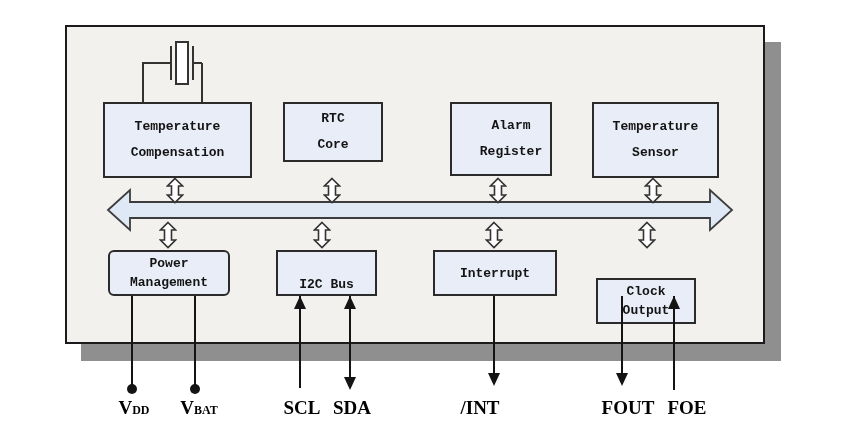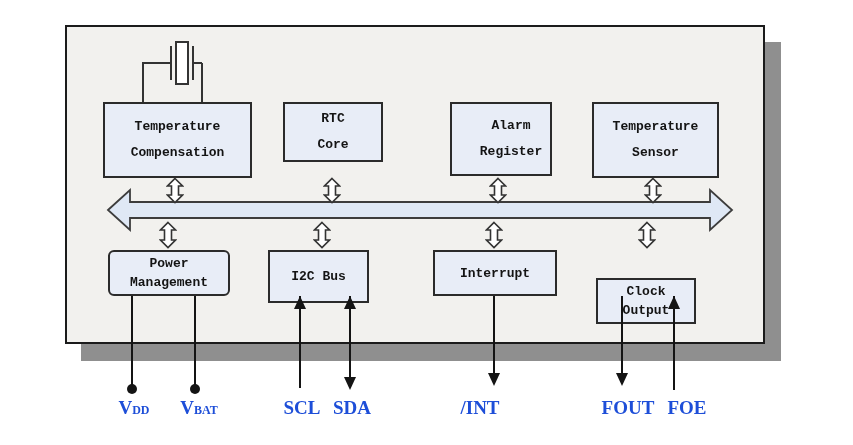--- a/index.html
+++ b/index.html
@@ -29,21 +29,21 @@
     text-align:center;letter-spacing:0px;
     box-sizing:border-box;
   }
   .block.tall{line-height:26px;}
   .block.short{line-height:19px;}
   .b-tempcomp{left:103px;top:102px;width:149px;height:76px;}
   .b-rtc{left:283px;top:102px;width:100px;height:60px;}
   .b-alarm{left:450px;top:102px;width:102px;height:74px;padding-left:20px;}
   .b-sensor{left:592px;top:102px;width:127px;height:76px;}
   .b-power{left:108px;top:250px;width:122px;height:46px;border-radius:6px;}
-  .b-i2c{left:268px;top:250px;width:101px;height:53px;}
+  .b-i2c{left:276px;top:250px;width:101px;height:46px;justify-content:flex-end;}
   .b-interrupt{left:433px;top:250px;width:124px;height:46px;}
   .b-clock{left:596px;top:250px;width:100px;height:46px;margin-top:28px;}
   .svg-abs{position:absolute;}
   .pin-line{
     position:absolute;width:2px;background:var(--line-color,#141414);
   }
   .arrow-down{
     position:absolute;width:0;height:0;
     border-left:6px solid transparent;border-right:6px solid transparent;
     border-top:13px solid var(--line-color,#141414);
@@ -53,21 +53,21 @@
     border-left:6px solid transparent;border-right:6px solid transparent;
     border-bottom:13px solid var(--line-color,#141414);
   }
   .dot{
     position:absolute;width:10px;height:10px;border-radius:50%;
     background:var(--line-color,#141414);
   }
   .pin-label{
     position:absolute;transform:translateX(-50%);
     font-family:"Liberation Serif", serif;
-    font-weight:bold;font-size:19px;color:#1d4ed8;white-space:nowrap;
+    font-weight:bold;font-size:19px;color:#000000;white-space:nowrap;
   }
   .pin-sub{font-size:12px;letter-spacing:0px;}
 </style>
 </head>
 <body>
 
 <div class="canvas">
 
   <div class="panel-shadow"></div>
   <div class="panel"></div>

